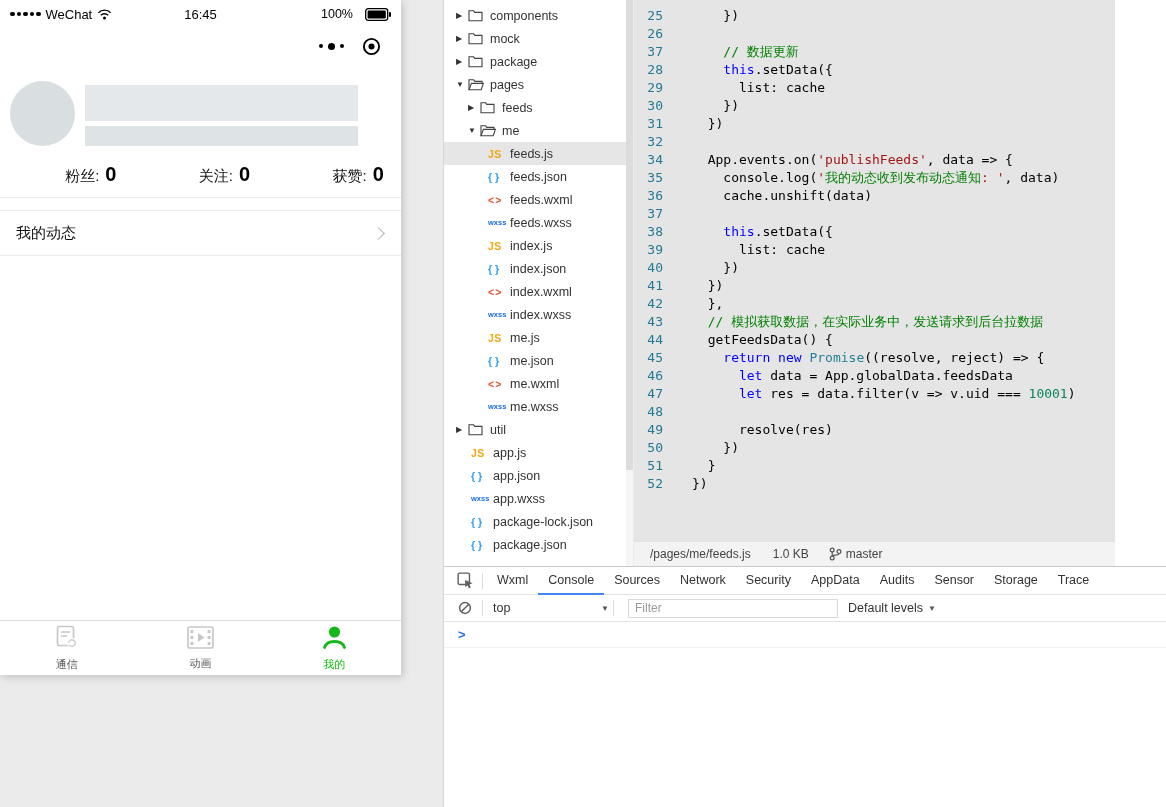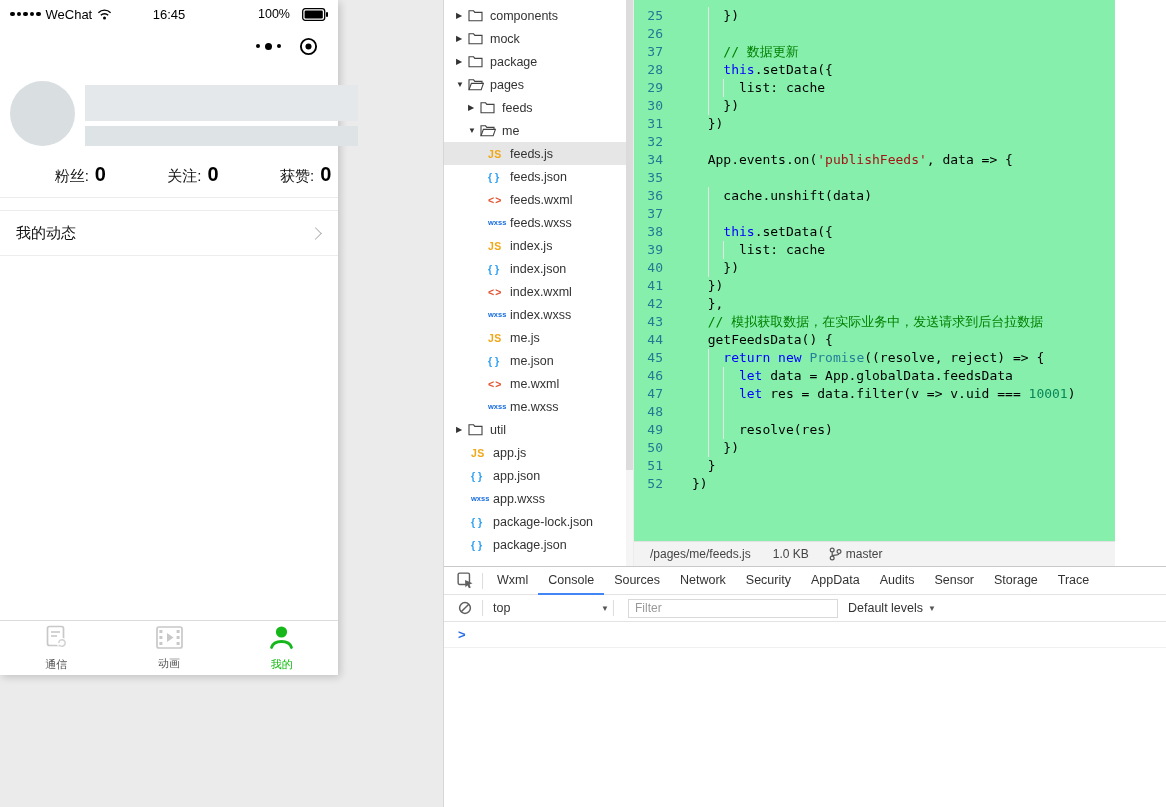--- a/index.html
+++ b/index.html
@@ -1,21 +1,21 @@
 <!DOCTYPE html>
 <html><head>
 <meta charset="utf-8">
 <style>
   * { margin:0; padding:0; box-sizing:border-box; }
   html,body { background:#ebebeb; }
   .screen { position:relative; width:1166px; height:807px; background:#ebebeb; overflow:hidden;
             font-family:"Liberation Sans", sans-serif; color:#333; }
 
   
-  .simulator { position:absolute; left:0; top:0; width:338px; height:675px; background:#fff;
+  .simulator { position:absolute; left:0; top:0; width:401px; height:675px; background:#fff;
                box-shadow:2px 2px 8px rgba(0,0,0,.18); }
   .sb { position:relative; height:28px; display:flex; align-items:center; padding:0 10px; font-size:13px; color:#000; }
   .sb-left { display:flex; align-items:center; gap:5px; }
   .sig-dots { display:flex; gap:2px; }
   .sig-dots i { width:4.5px; height:4.5px; border-radius:50%; background:#000; }
   .sb-time { position:absolute; left:0; right:0; text-align:center; font-weight:500; }
   .sb-right { margin-left:auto; display:flex; align-items:center; gap:12px; font-size:12.5px; }
   .navrow { position:relative; height:36px; }
   .nav-title { position:absolute; left:0; right:0; top:8px; text-align:center; font-size:16px; color:#353535; }
   .nav-menu { position:absolute; right:20px; top:5px; display:flex; align-items:center; gap:18px; height:26px; }
@@ -51,21 +51,21 @@
   .ficon { width:22px; flex:none; display:flex; align-items:center; font-weight:bold; }
   .fi-js   { color:#f0a818; font-size:10.5px; letter-spacing:.5px; }
   .fi-json { color:#2e9ff2; font-size:10.5px; }
   .fi-wxml { color:#e4502e; font-size:10.5px; letter-spacing:1px; }
   .fi-wxss { color:#1a6ee0; font-size:7.5px; }
   .tlbl { color:#333; }
   .tree-scrollbar { position:absolute; left:182px; top:0; width:7px; height:566px; background:#f5f5f5; }
   .tree-scrollbar .thumb { width:100%; height:470px; background:#dcdcdc; }
 
   
-  .editor { position:absolute; left:189px; top:0; width:482px; height:566px; border-left:1px solid #ececec; background:#86efac; }
+  .editor { position:absolute; left:189px; top:0; width:482px; height:566px; border-left:1px solid #ececec; background:#e5e5e5; }
   .codewrap { position:absolute; left:0; right:0; top:0; bottom:25px; padding-top:7px; overflow:hidden;
               font-family:"DejaVu Sans Mono", monospace; font-size:13px; line-height:18px; }
   .cline { position:relative; height:18px; }
   .ln { position:absolute; left:0; top:0; width:29px; text-align:right; color:#237893; }
   .lc { position:absolute; left:58px; top:0; white-space:pre; color:#000; }
   .ig { white-space:pre; display:inline-block; }
   .ig.g { box-shadow:inset 1px 0 0 #e4e4e4; }
   .tk-p { color:#000; } .tk-k { color:#0000ff; } .tk-s { color:#a31515; } .tk-cs { color:#067f06; }
   .tk-c { color:#008000; } .tk-n { color:#098658; } .tk-t { color:#267f99; }
 
@@ -373,20 +373,21 @@
           <div class="cline">
             <span class="ln">32</span>
             <span class="lc"><span class="ig">  </span></span>
           </div>
           <div class="cline">
             <span class="ln">34</span>
             <span class="lc"><span class="ig">  </span><span class="tk-p">App.events.on(</span><span class="tk-s">'publishFeeds'</span><span class="tk-p">, data =&gt; {</span></span>
           </div>
           <div class="cline">
             <span class="ln">35</span>
+            <span class="lc"><span class="ig">  </span><span class="ig g">  </span><span class="tk-p">console.log(</span><span class="tk-s">'</span><span class="tk-cs">我的动态收到发布动态通知</span><span class="tk-s">: '</span><span class="tk-p">, data)</span></span>
           </div>
           <div class="cline">
             <span class="ln">36</span>
             <span class="lc"><span class="ig">  </span><span class="ig g">  </span><span class="tk-p">cache.unshift(data)</span></span>
           </div>
           <div class="cline">
             <span class="ln">37</span>
             <span class="lc"><span class="ig">  </span><span class="ig g">  </span></span>
           </div>
           <div class="cline">

